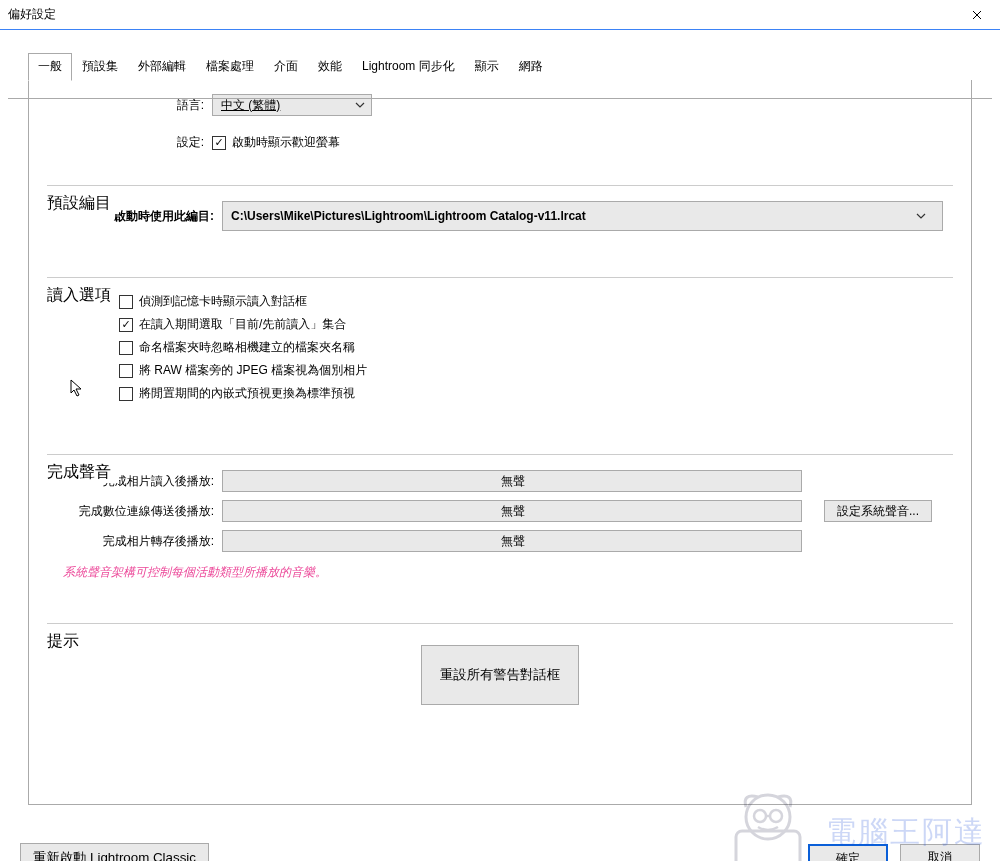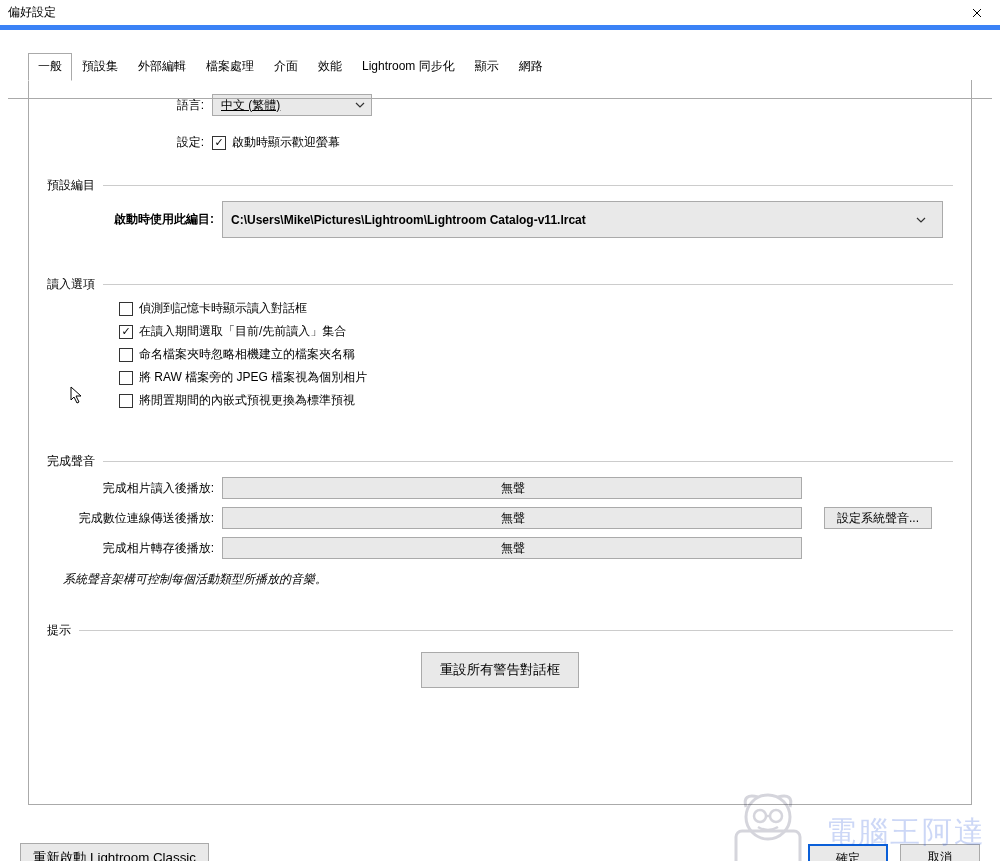--- a/index.html
+++ b/index.html
@@ -11,21 +11,21 @@
     background: #fff;
     color: #000;
     overflow: hidden;
   }
   .titlebar {
     display: flex;
     align-items: center;
     justify-content: space-between;
     height: 30px;
     padding: 0 0 0 8px;
-    border-bottom: 5px solid #3b82f6;
+    border-bottom: 1px solid #3b82f6;
   }
   .titlebar-title { font-size: 12px; }
   .close-btn {
     width: 46px; height: 30px;
     display: flex; align-items: center; justify-content: center;
     cursor: pointer;
   }
   .close-btn svg { width: 10px; height: 10px; }
 
   .body-area {
@@ -129,24 +129,24 @@
     padding: 16px 10px 12px 10px;
   }
   .group-line {
     position: absolute;
     left: 0; right: 0; top: 8px;
     height: 1px;
     background: #ccc;
   }
   .group-title {
     position: absolute;
-    top: 0; left: 0;
+    top: 16px; left: 0;
     background: #fff;
     padding-right: 8px;
-    font-size: 12px;
+    font-size: 16px;
   }
 
   .catalog-row {
     display: flex;
     align-items: center;
     margin-top: 8px;
     font-weight: bold;
   }
   .catalog-label {
     width: 165px;
@@ -154,21 +154,21 @@
     padding-right: 8px;
   }
   .catalog-select {
     flex: 1;
     border: 1px solid #aaa;
     background: #e9e9e9;
     display: flex;
     align-items: center;
     justify-content: space-between;
     padding: 2px 16px 2px 8px;
-    height: 37px;
+    height: 30px;
     cursor: pointer;
   }
 
   .import-cb-block {
     margin-top: 8px;
     padding-left: 14px;
   }
   .import-cb-block .cb-row { margin: 6px 0; padding-left: 48px; }
 
   .cursor-arrow {
@@ -203,32 +203,32 @@
     margin-left: 22px;
     border: 1px solid #aaa;
     background: #e9e9e9;
     padding: 3px 12px;
     cursor: pointer;
     height: 22px;
     display: flex; align-items: center;
   }
   .note-italic {
     font-style: italic;
-    color: #000000;
+    color: #ec4899;
     margin-top: 12px;
     margin-left: 6px;
   }
 
   .hint-group { margin-top: 22px; }
   .reset-btn {
     margin: 14px auto 0 auto;
     display: block;
     border: 1px solid #aaa;
     background: #e9e9e9;
-    padding: 8px 18px;
+    padding: 20px 18px;
     cursor: pointer;
   }
 
   
   .footer {
     position: absolute;
     left: 20px; right: 20px; bottom: 10px;
     display: flex;
     align-items: center;
     justify-content: space-between;

